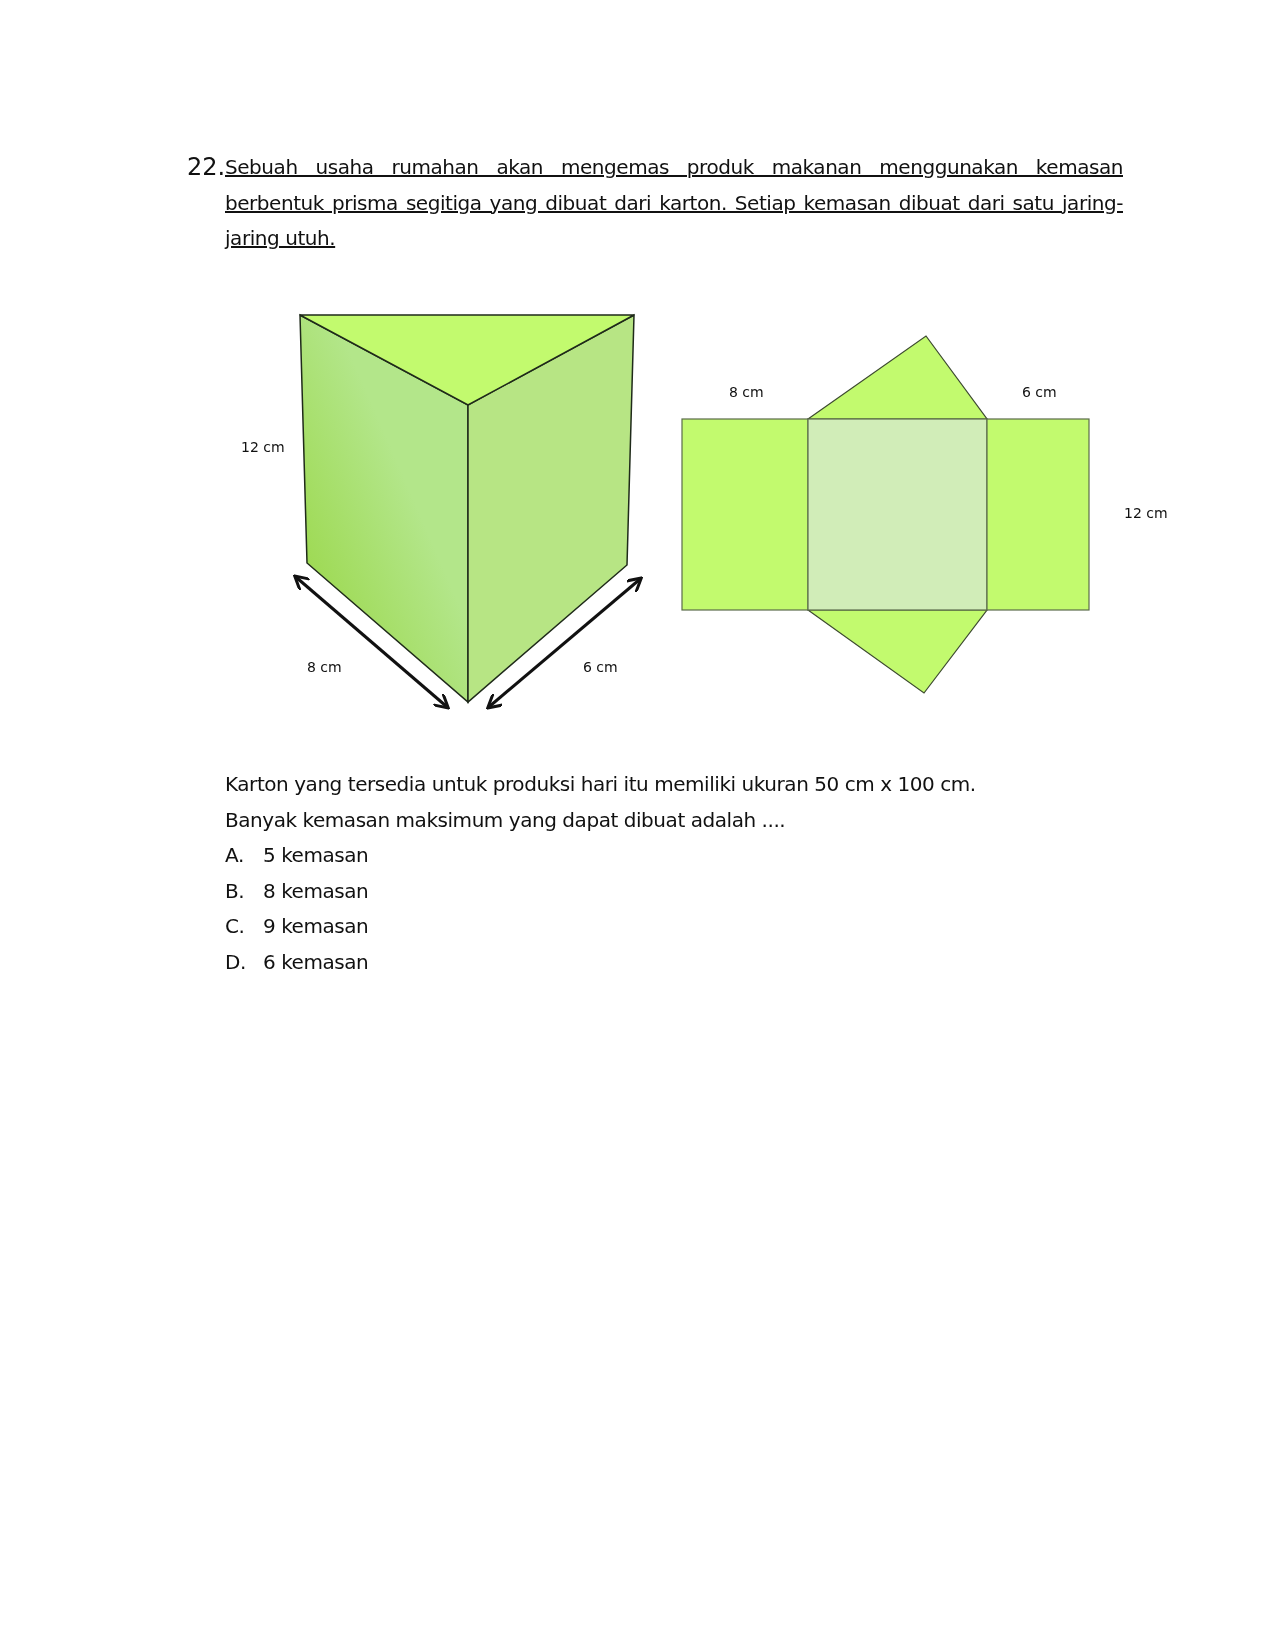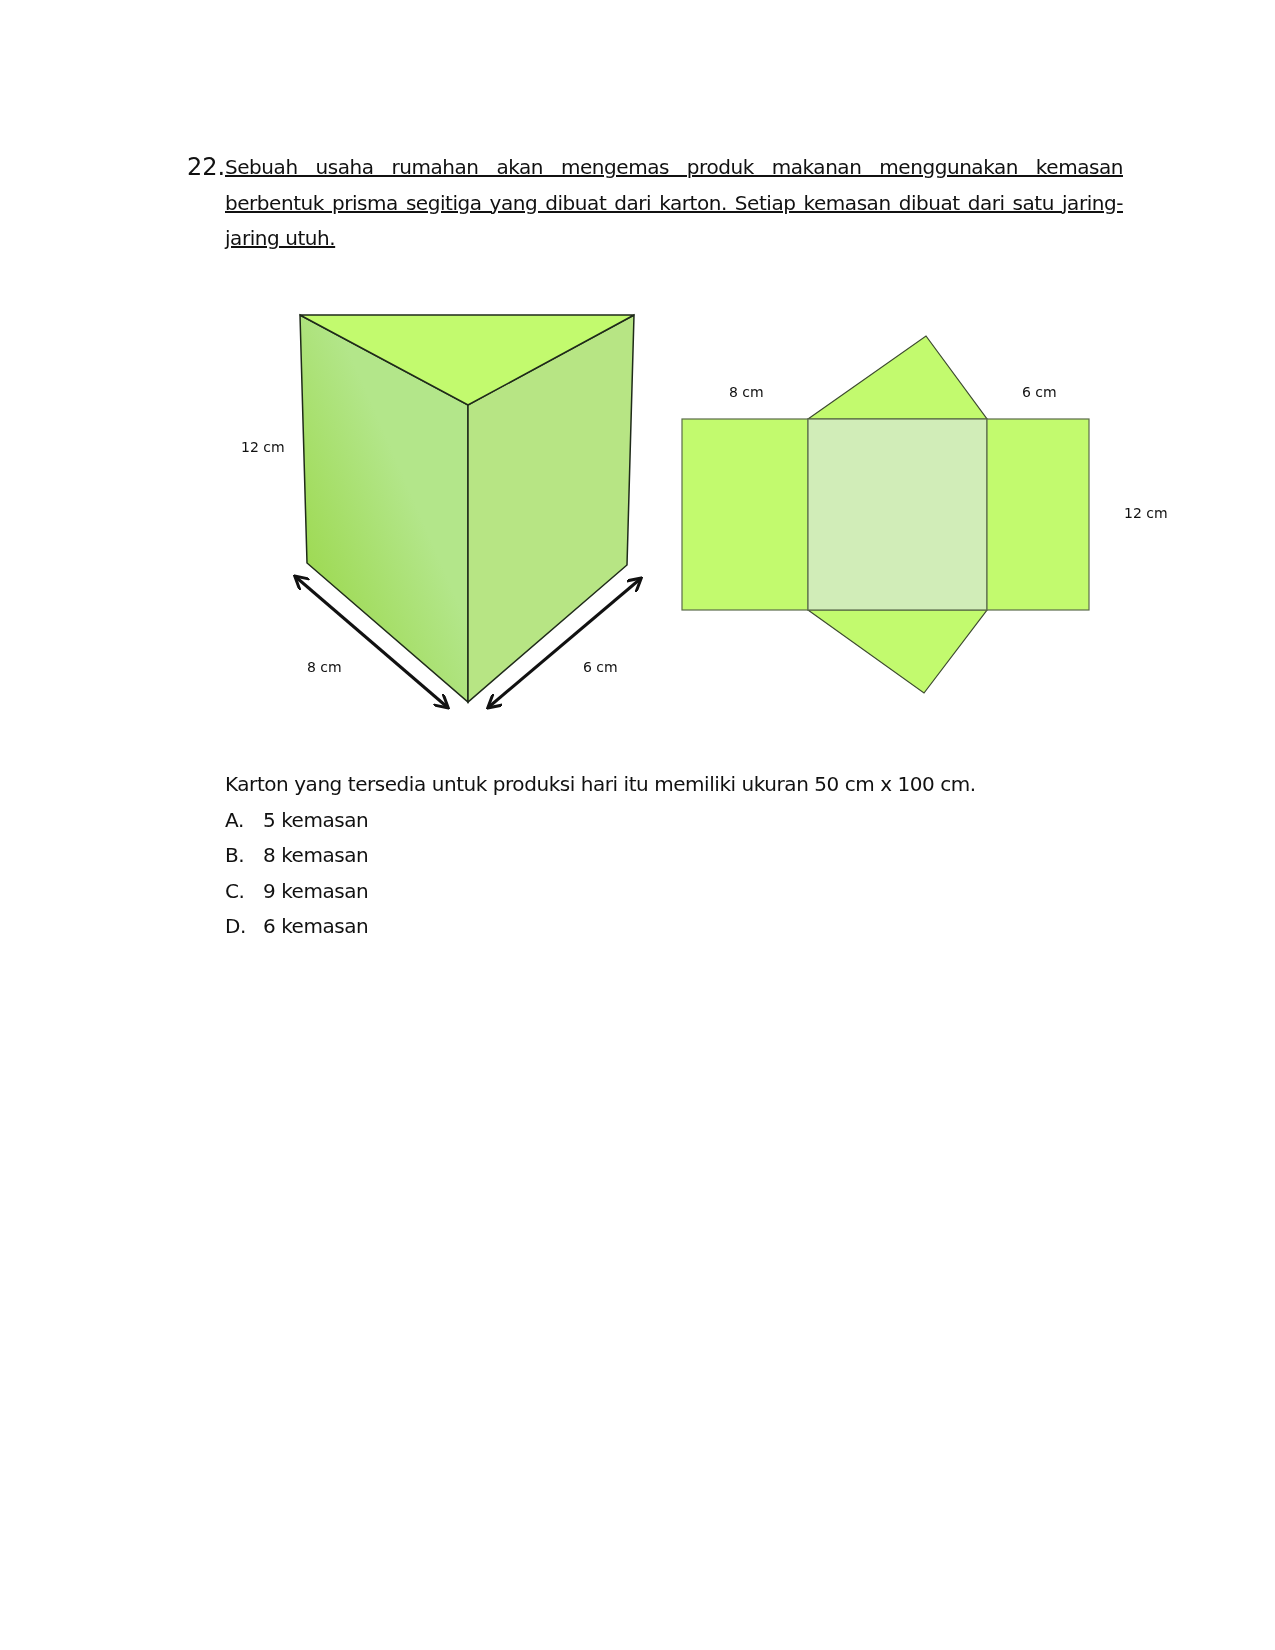--- a/index.html
+++ b/index.html
@@ -54,20 +54,21 @@
     <rect x="808" y="419" width="179" height="191" stroke="#5a6b4a" stroke-width="1.2" fill="#d1edb8"></rect>
     <rect x="987" y="419" width="102" height="191" fill="#c2fa6e" stroke="#5a6b4a" stroke-width="1.2"></rect>
     <text x="729" y="397">8 cm</text>
     <text x="1022" y="397">6 cm</text>
     <text x="1124" y="518">12 cm</text>
   </g>
 </svg>
 
 <div class="block" id="body2">
   <p>Karton yang tersedia untuk produksi hari itu memiliki ukuran 50 cm x 100 cm.</p>
+  <p>Banyak kemasan maksimum yang dapat dibuat adalah ....</p>
   <div class="opt">
     <span class="letter">A.</span>
     <span>5 kemasan</span>
   </div>
   <div class="opt">
     <span class="letter">B.</span>
     <span>8 kemasan</span>
   </div>
   <div class="opt">
     <span class="letter">C.</span>

